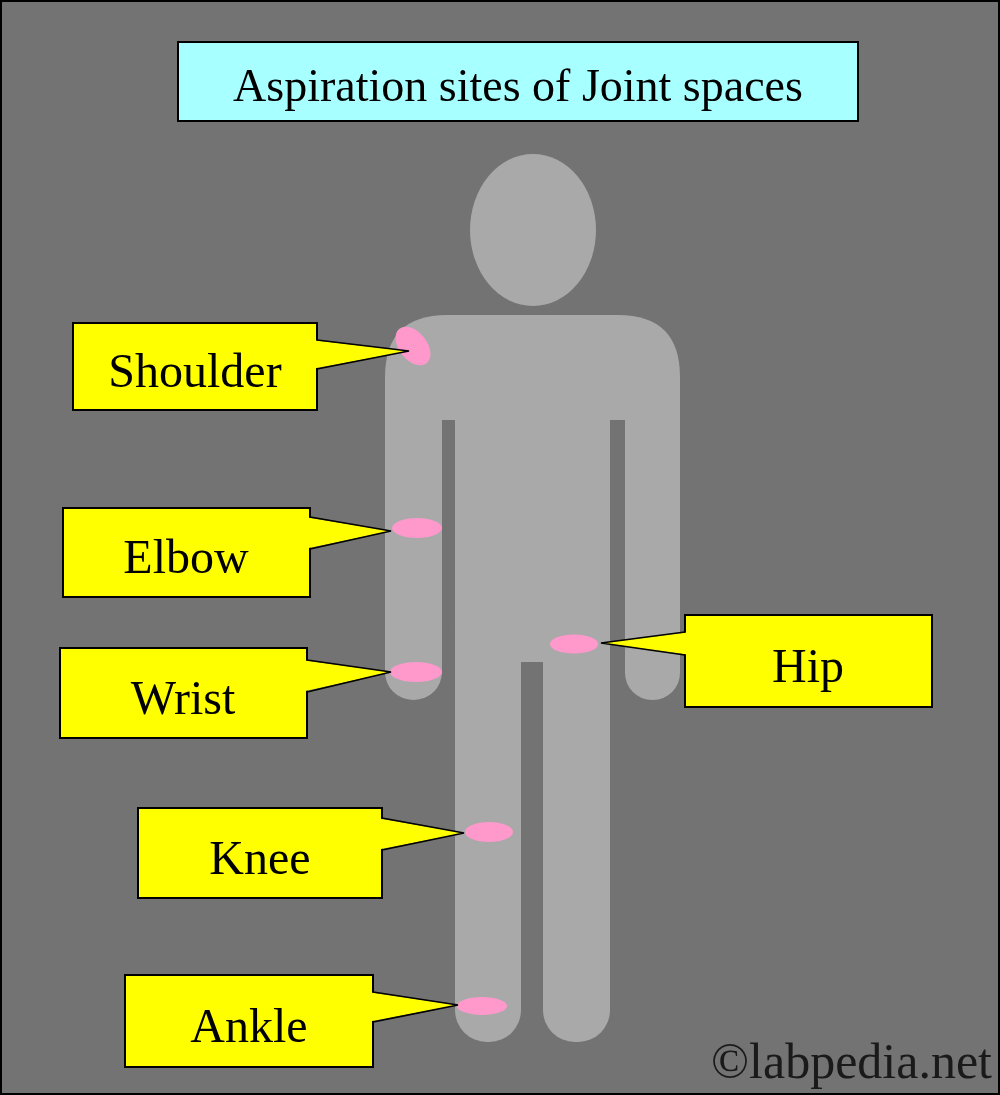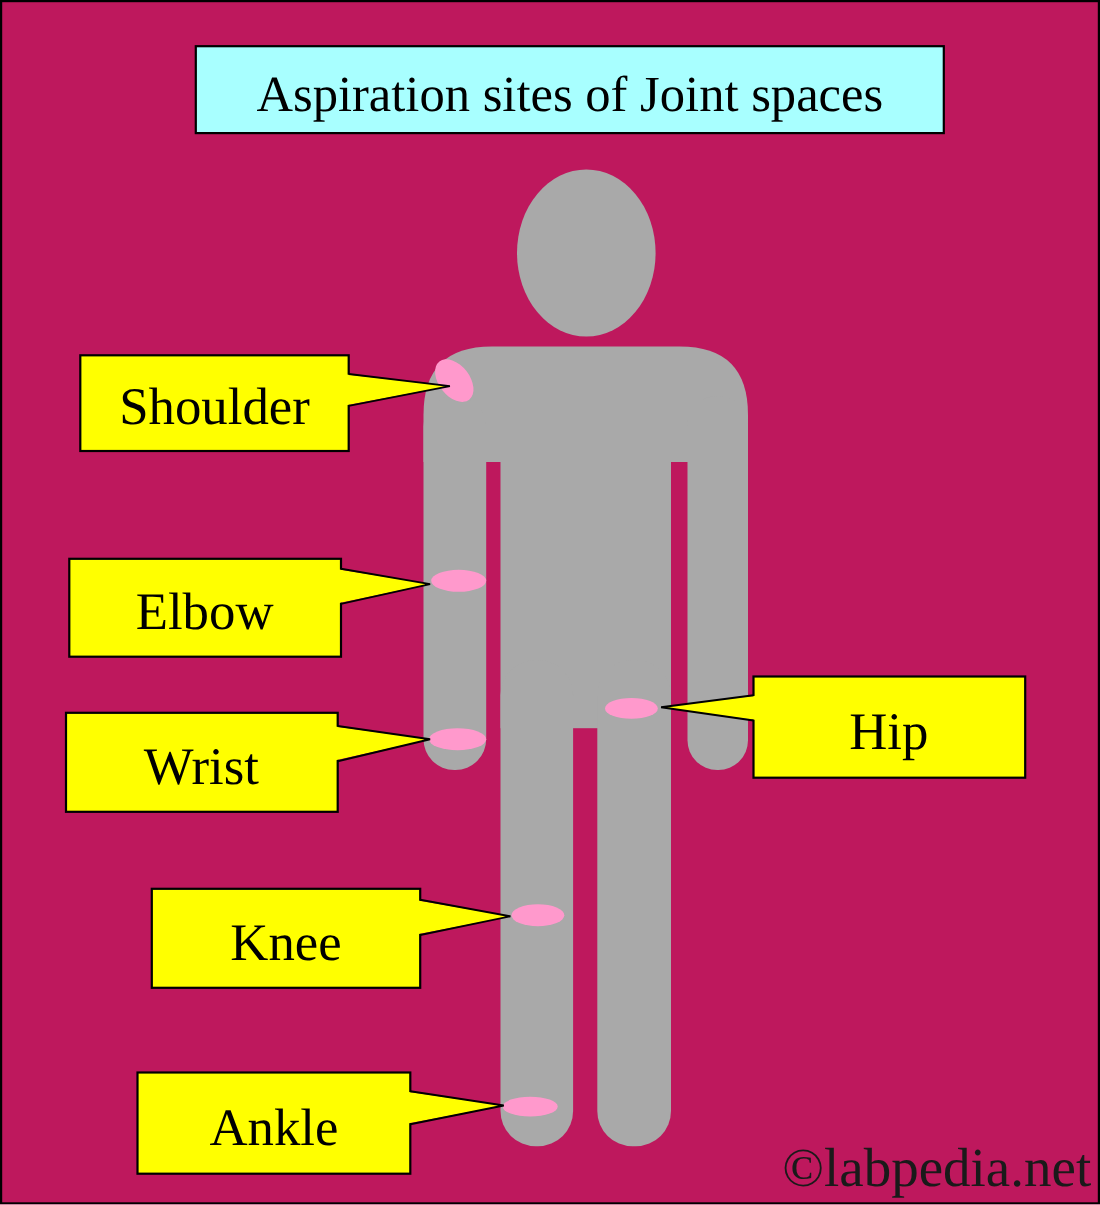--- a/index.html
+++ b/index.html
@@ -1,20 +1,20 @@
 <!DOCTYPE html>
 <html><head>
 <meta charset="utf-8">
 <style>
   html, body { margin: 0; padding: 0; background: #ffffff; }
   .canvas {
     position: relative;
     width: 1000px;
     height: 1095px;
-    background: #be185d;
+    background: #737373;
     overflow: hidden;
   }
   .canvas svg { position: absolute; inset: 0; display: block; }
   .outlined { stroke: #000000; stroke-width: 2; }
   .pointer-fill { stroke: none; }
   .pointer-stroke { fill: none; stroke: #000000; stroke-width: 1.75; stroke-linejoin: miter; }
   text {
     font-family: "Liberation Serif", "DejaVu Serif", serif;
     fill: #000000;
   }

